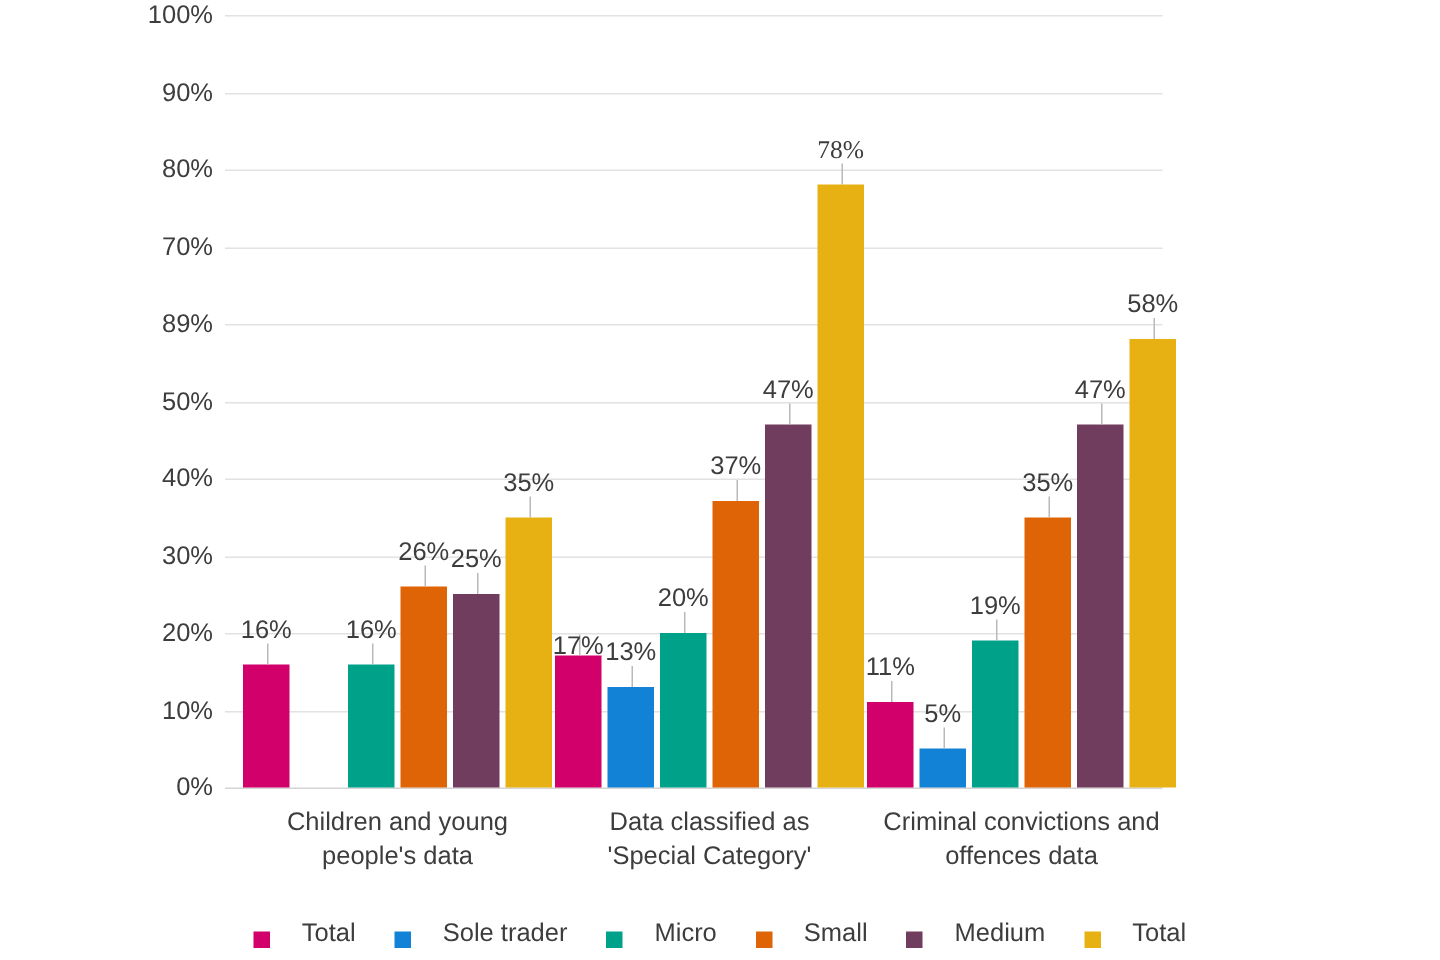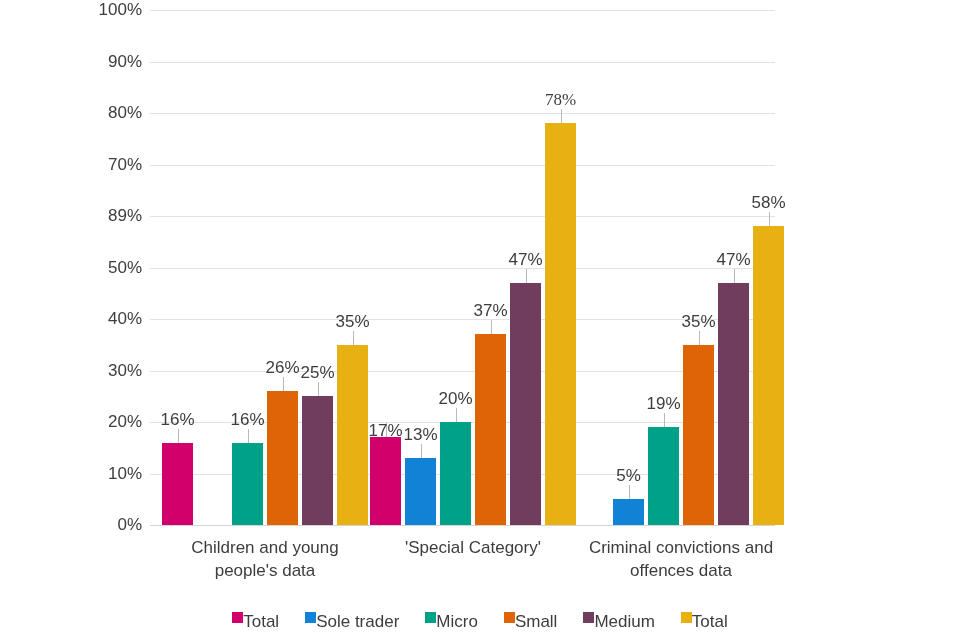--- a/index.html
+++ b/index.html
@@ -99,22 +99,22 @@
     left: 0;
     top: 612px;
     width: 960px;
     display: flex;
     justify-content: center;
     align-items: center;
     gap: 26px;
   }
   .legend-item {
     display: flex;
-    align-items: flex-start;
-    gap: 0;
+    align-items: flex-end;
+    gap: 21px;
     font-size: 17px;
     color: #3d3d3d;
     white-space: nowrap;
   }
   .legend-swatch {
     width: 11px;
     height: 11px;
     flex: 0 0 auto;
   }
 </style>
@@ -205,20 +205,25 @@
             <div class="leader" style="left: 16px; bottom: 242.05px; height: 14px; background: rgb(185, 185, 185);"></div>
             <div class="bar-label" style="bottom: 257.05px; left: -8.5px; width: 48px;">47%</div>
           </div>
           <div class="bar-slot" style="left: 175px; width: 31px;">
             <div class="bar" title="Large — 78%" style="height: 401.7px; background: rgb(232, 177, 19);"></div>
             <div class="leader" style="left: 16px; bottom: 401.7px; height: 14px; background: rgb(185, 185, 185);"></div>
             <div class="bar-label" style="bottom: 416.7px; left: -8.5px; width: 48px; font-family: Liberation Serif, serif;">78%</div>
           </div>
         </div>
         <div class="group" style="left: 428px; width: 206px;">
+          <div class="bar-slot" style="left: 0px; width: 31px;">
+            <div class="bar" title="Total — 11%" style="height: 56.65px; background: rgb(209, 0, 107);"></div>
+            <div class="leader" style="left: 16px; bottom: 56.65px; height: 14px; background: rgb(185, 185, 185);"></div>
+            <div class="bar-label" style="bottom: 71.65px; left: -8.5px; width: 48px;">11%</div>
+          </div>
           <div class="bar-slot" style="left: 35px; width: 31px;">
             <div class="bar" title="Sole trader — 5%" style="height: 25.75px; background: rgb(18, 130, 214);"></div>
             <div class="leader" style="left: 16px; bottom: 25.75px; height: 14px; background: rgb(185, 185, 185);"></div>
             <div class="bar-label" style="bottom: 40.75px; left: -8.5px; width: 48px;">5%</div>
           </div>
           <div class="bar-slot" style="left: 70px; width: 31px;">
             <div class="bar" title="Micro — 19%" style="height: 97.85px; background: rgb(0, 161, 137);"></div>
             <div class="leader" style="left: 16px; bottom: 97.85px; height: 14px; background: rgb(185, 185, 185);"></div>
             <div class="bar-label" style="bottom: 112.85px; left: -8.5px; width: 48px;">19%</div>
           </div>
@@ -240,20 +245,21 @@
         </div>
       </div>
   </div>
 
   <div id="catlabels">
       <div class="cat-label" style="left: 155px; width: 220px; top: 537px;">
         <div>Children and young</div>
         <div>people's data</div>
       </div>
       <div class="cat-label" style="left: 363px; width: 220px; top: 537px;">
+        <div>Data classified as</div>
         <div>'Special Category'</div>
       </div>
       <div class="cat-label" style="left: 571px; width: 220px; top: 537px;">
         <div>Criminal convictions and</div>
         <div>offences data</div>
       </div>
     </div>
 
   <div class="legend" id="legend">
       <div class="legend-item">

